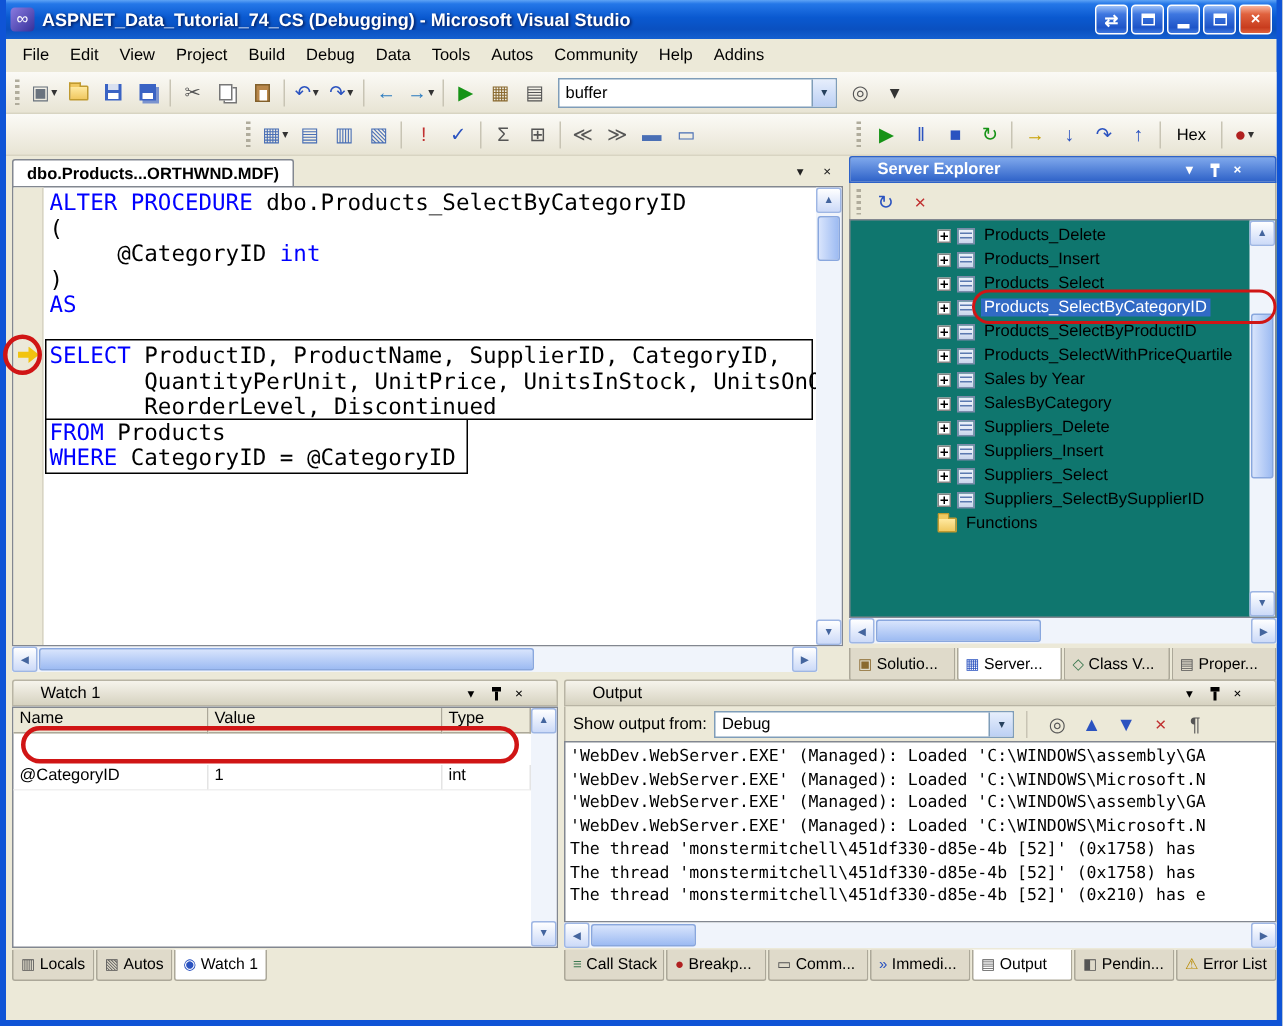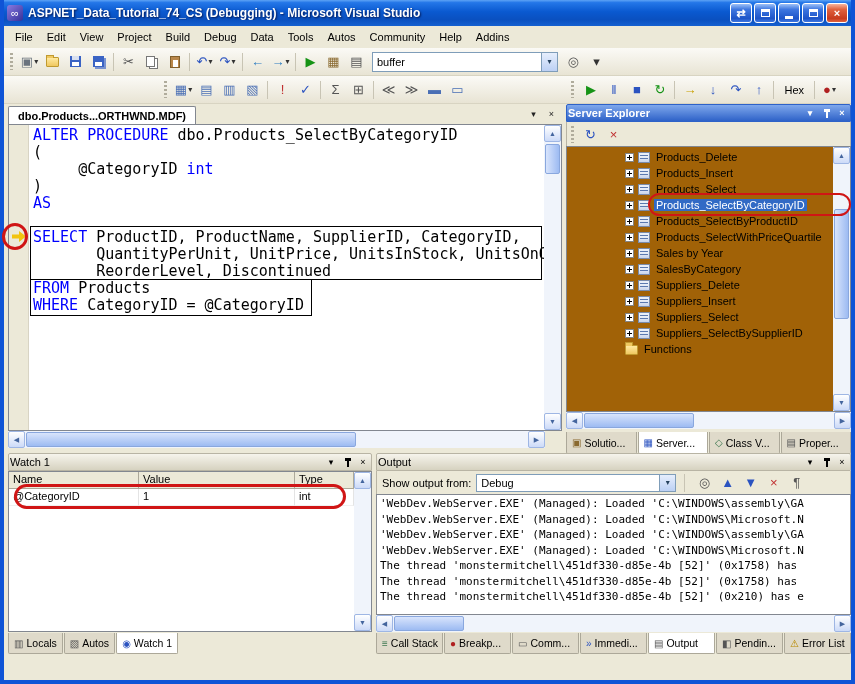--- a/index.html
+++ b/index.html
@@ -72,33 +72,33 @@
   .sb-btn{width:17px;height:17px;flex:none;display:flex;align-items:center;justify-content:center;
     font-size:7px;color:#44659E;background:linear-gradient(180deg,#FFFFFF,#CCDAF8);
     border:1px solid #9EB6E4;border-radius:2px;}
   .sb-track{flex:1;position:relative;}
   .sb-thumb{position:absolute;background:linear-gradient(90deg,#D8E4FC,#9DBBF2);border:1px solid #89A7DE;border-radius:2px;}
   .sb-thumb.v{left:1px;right:1px;}
   .sb-thumb.h{top:1px;bottom:1px;background:linear-gradient(180deg,#D8E4FC,#9DBBF2);}
   .sb-corner{width:17px;flex:none;background:#ECE9D8;}
   
   .tool-pane{position:absolute;display:flex;flex-direction:column;}
-  .panel-title{height:18px;flex:none;display:flex;align-items:center;gap:2px;padding:0 1px;
+  .panel-title{height:18px;flex:none;display:flex;align-items:center;gap:2px;padding:0 18px;
     background:linear-gradient(180deg,#F6F4EC,#D6D2C0);border:1px solid #B8B4A4;border-radius:2px 2px 0 0;}
   .panel-title.active{background:linear-gradient(180deg,#7FA8EC,#2E62C8);border-color:#2E62C8;color:#fff;font-weight:bold;}
   .pt-title{flex:1;white-space:nowrap;overflow:hidden;}
   .pt-btn{width:14px;height:13px;display:flex;align-items:center;justify-content:center;font-size:9px;color:inherit;}
   .pin-icon{position:relative;width:9px;height:11px;display:inline-block;}
   .pin-icon::before{content:"";position:absolute;left:4px;top:4px;width:2px;height:6px;background:currentColor;}
   .pin-icon::after{content:"";position:absolute;left:2px;top:1px;width:6px;height:3px;background:currentColor;}
   
   .se-pane{left:562px;top:0;width:285px;height:325px;}
   .se-toolbar{height:24px;flex:none;display:flex;align-items:center;padding:0 2px;
     background:#ECE9D8;border-left:1px solid #B8B4A4;border-right:1px solid #B8B4A4;}
-  .se-body{flex:1;min-height:0;display:flex;border:1px solid #828790;background:#a16207;}
+  .se-body{flex:1;min-height:0;display:flex;border:1px solid #828790;background:#0f766e;}
   .tree{flex:1;min-width:0;padding-top:2px;overflow:hidden;}
   .tree-row{height:16px;display:flex;align-items:center;gap:4px;padding-left:58px;white-space:nowrap;}
   .plus-box{width:9px;height:9px;flex:none;border:1px solid #848484;background:#fff;position:relative;}
   .plus-box::before{content:"";position:absolute;left:1px;top:3px;width:5px;height:1px;background:#000;}
   .plus-box::after{content:"";position:absolute;left:3px;top:1px;width:1px;height:5px;background:#000;}
   .proc-icon{width:12px;height:11px;flex:none;border:1px solid #7A8BAA;
     background:linear-gradient(180deg,#E8EEF8 40%,#C8D4EC);position:relative;}
   .proc-icon::before{content:"";position:absolute;left:1px;top:2px;width:8px;height:1px;background:#5B79B0;box-shadow:0 3px #5B79B0;}
   .folder-icon{width:13px;height:10px;flex:none;background:linear-gradient(#FFE9A0,#F0C860);
     border:1px solid #C09A30;border-radius:1px;position:relative;margin-top:2px;}
@@ -114,21 +114,21 @@
   .tab-ic{font-size:10px;flex:none;}
   .tw-tabs{position:absolute;left:562px;top:328px;width:285px;height:22px;display:flex;gap:1px;}
   .tw-tabs .b-tab{flex:1;min-width:0;}
   .b-tabs{position:absolute;top:529px;height:21px;display:flex;gap:1px;}
   .b-tabs.left{left:4px;}
   .b-tabs.right{left:372px;width:475px;}
   .b-tabs.right .b-tab{flex:1;min-width:0;}
   
   .watch-pane{left:4px;top:349px;width:364px;height:179px;}
   .watch-body{flex:1;min-height:0;display:flex;border:1px solid #828790;background:#fff;}
-  .watch-grid{flex:1;min-width:0;display:flex;flex-direction:column;}
+  .watch-grid{flex:1;min-width:0;display:flex;flex-direction:column;gap:21px;}
   .w-row{display:flex;height:17px;flex:none;}
   .w-cell{padding:1px 4px;white-space:nowrap;overflow:hidden;flex:none;border-right:1px solid #E4E4E4;}
   .w-cell.c0{width:130px;} .w-cell.c1{width:156px;} .w-cell.c2{flex:1;min-width:0;}
   .w-header .w-cell{background:#ECE9D8;border-right:1px solid #ACA899;border-bottom:1px solid #ACA899;}
   .w-row.data .w-cell{border-bottom:1px solid #F0F0F0;}
   
   .out-pane{left:372px;top:349px;width:475px;height:179px;}
   .out-toolbar{height:23px;flex:none;display:flex;align-items:center;gap:5px;padding:0 5px;
     background:#ECE9D8;border-left:1px solid #B8B4A4;border-right:1px solid #B8B4A4;}
   .out-combo{width:200px;height:18px;margin:0;}

